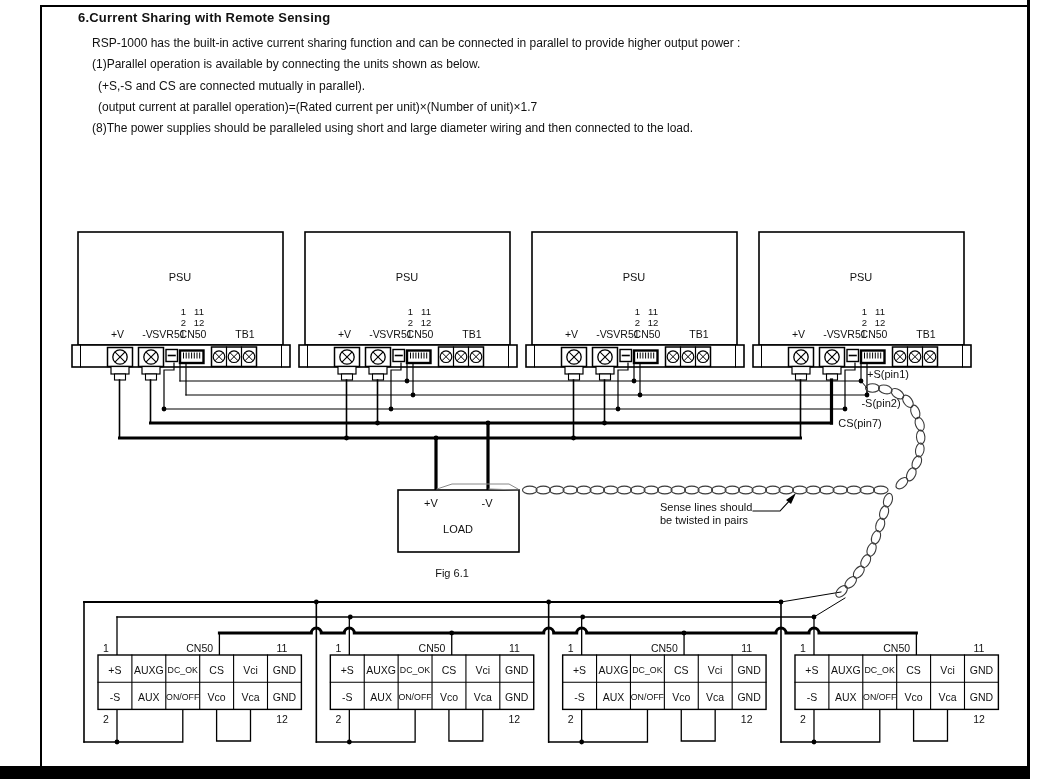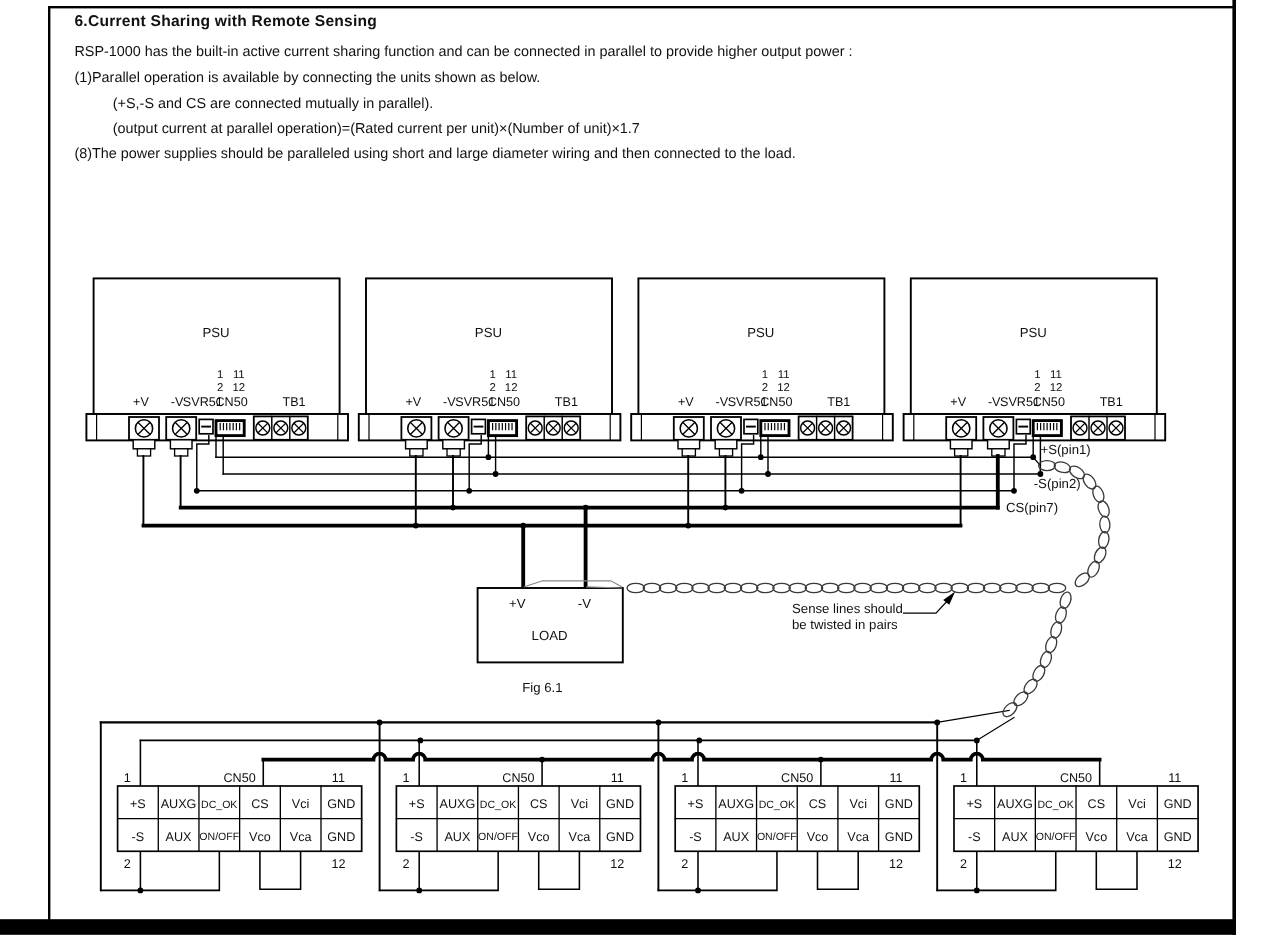--- a/index.html
+++ b/index.html
@@ -1,23 +1,23 @@
 <!DOCTYPE html>
 <html><head>
 <meta charset="utf-8">
 <style>
   html,body{margin:0;padding:0;background:#fff;}
   body{width:1061px;height:779px;position:relative;overflow:hidden;
        font-family:"Liberation Sans","DejaVu Sans",sans-serif;color:#111;}
   .frame{position:absolute;background:#000;}
-  #doc-text{position:absolute;left:62px;top:10px;width:960px;}
+  #doc-text{position:absolute;left:78px;top:10px;width:960px;}
   #doc-text .hd{font-weight:bold;font-size:13px;margin-bottom:8px;letter-spacing:.2px;}
   #doc-text .ln{font-size:12px;line-height:21.3px;white-space:pre;}
-  .ind1{}
-  .ind2{margin-left:32px;}
+  .ind1{margin-left:14px;}
+  .ind2{margin-left:20px;}
   svg text{fill:#111;}
   .dlabel{font-size:11px;}
   .slabel{font-size:10.5px;}
   .pnum{font-size:9.5px;}
   .cell{font-size:10.5px;}
   .cellsm{font-size:8.8px;}
 </style>
 </head>
 <body>
 

